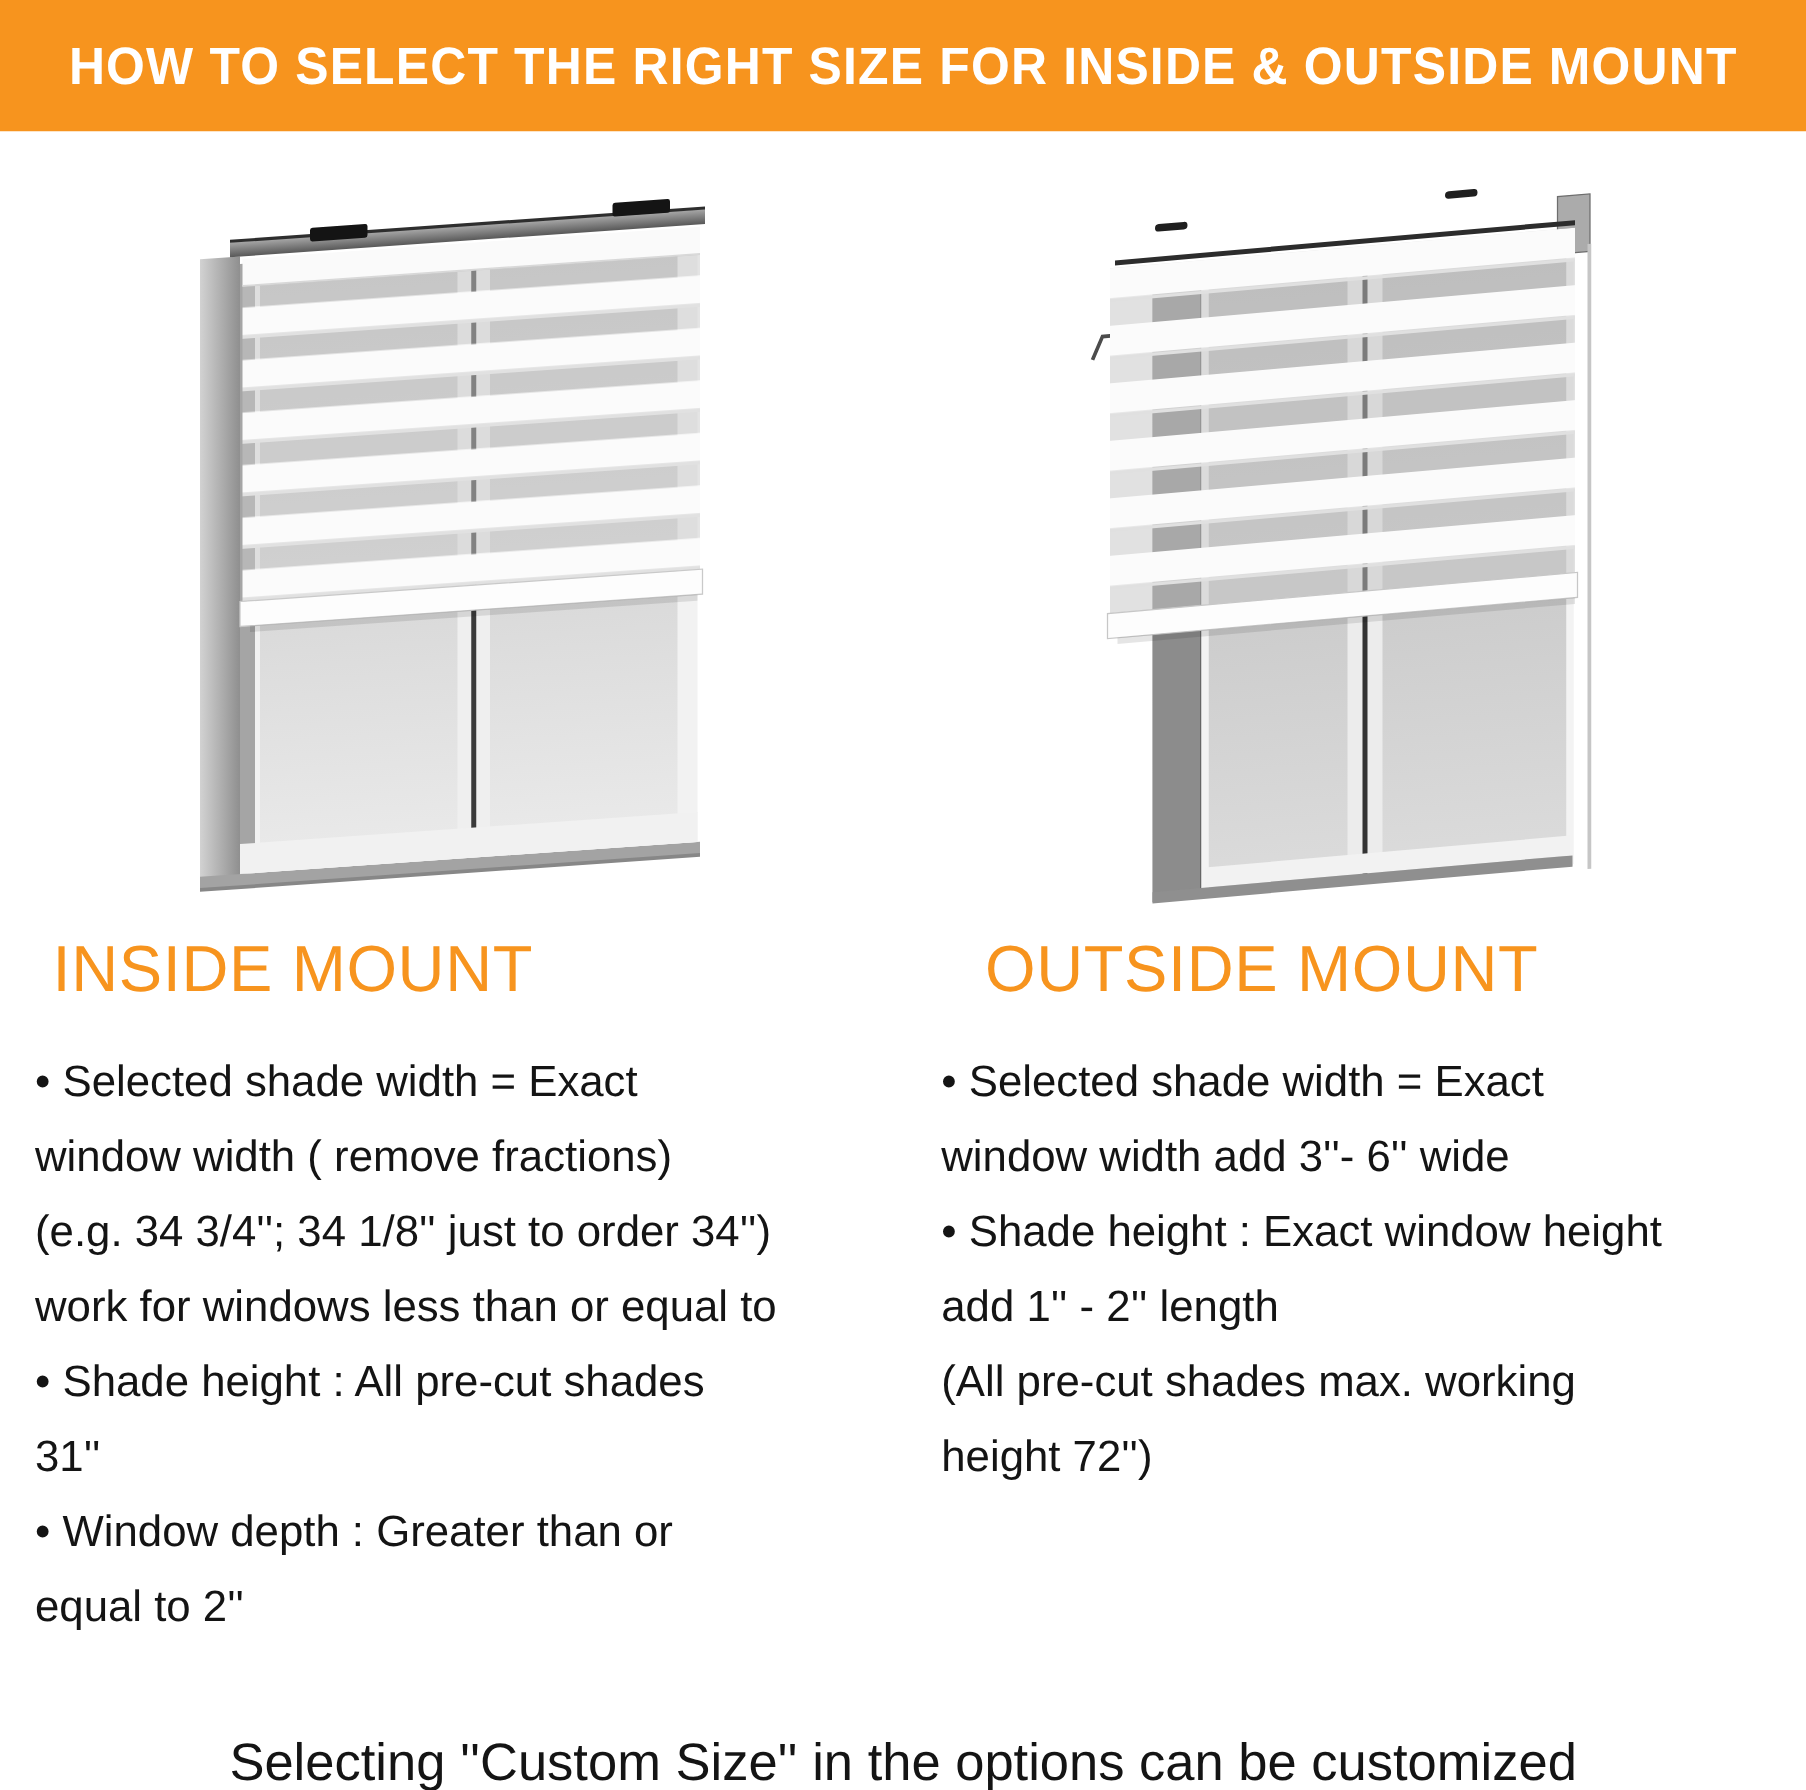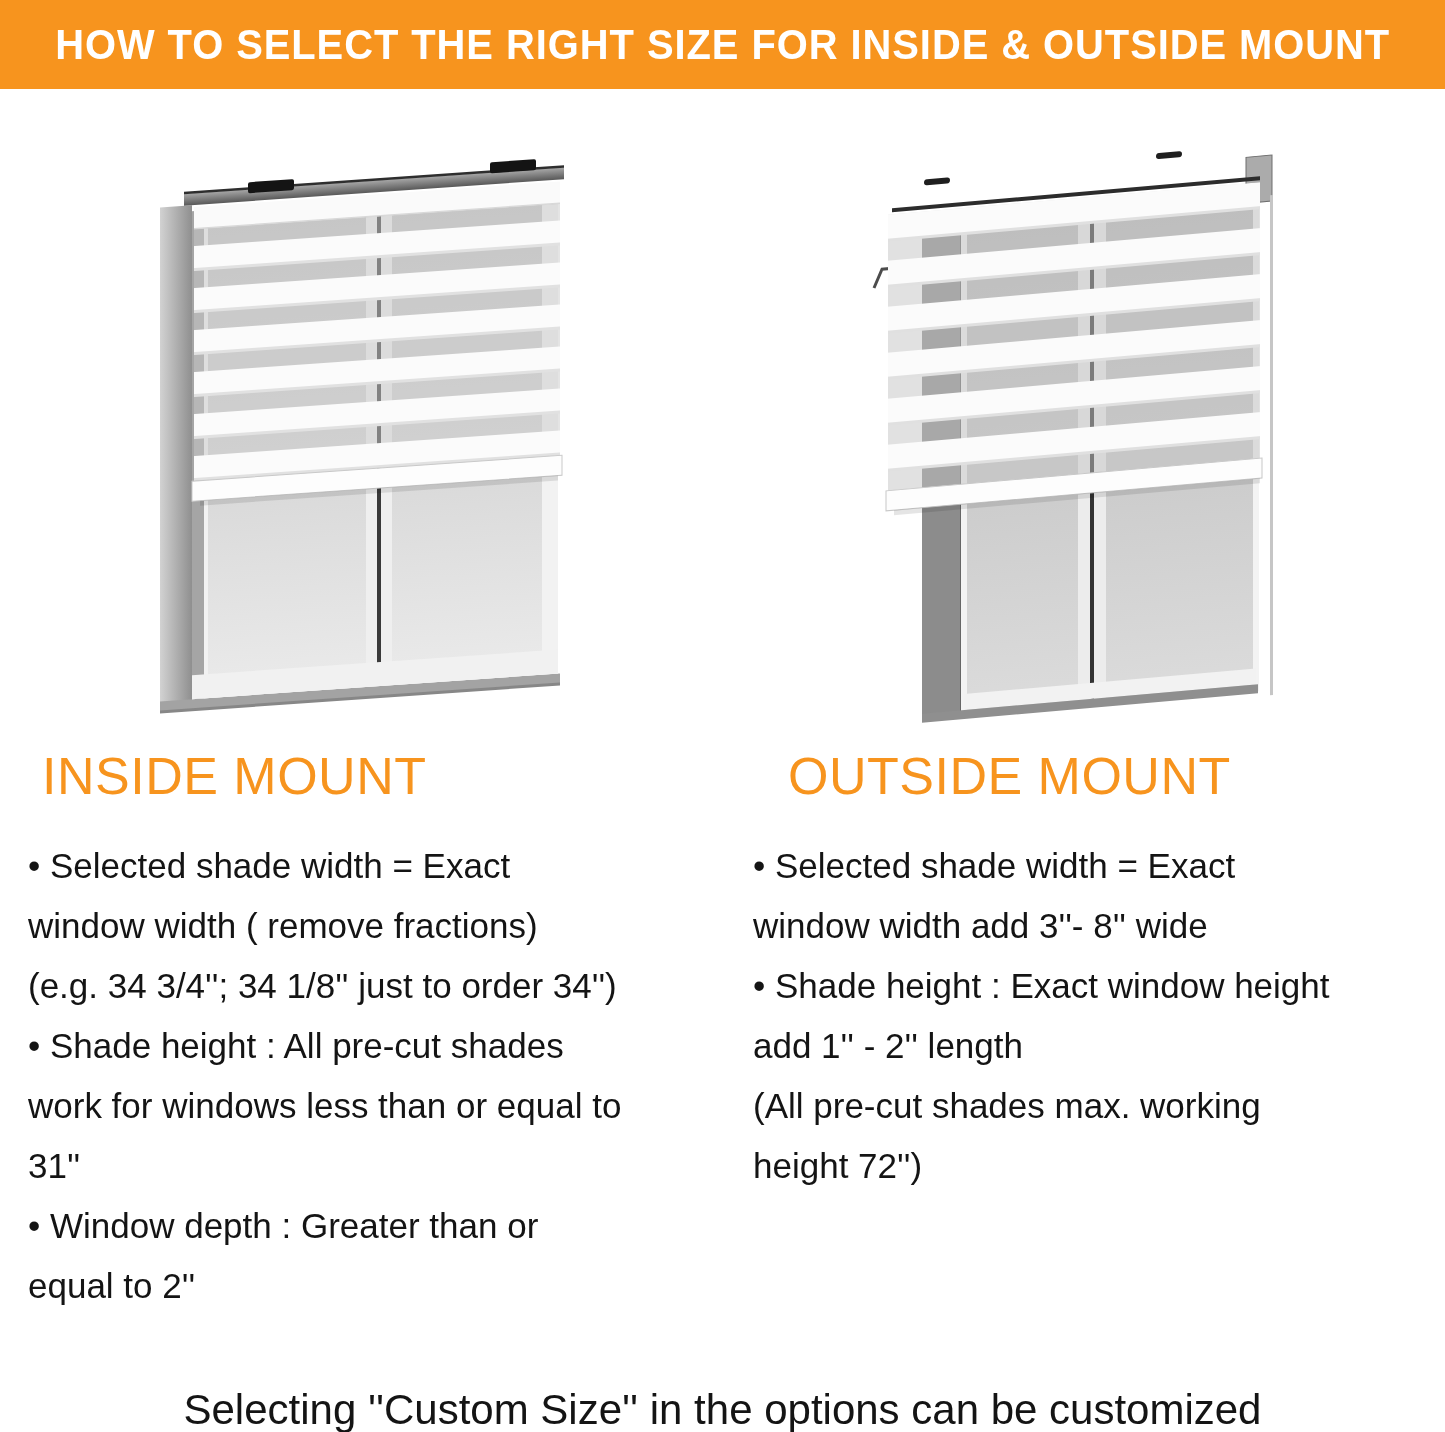--- a/index.html
+++ b/index.html
@@ -4,21 +4,21 @@
 <style>
   * { margin:0; padding:0; box-sizing:border-box; }
   html,body { background:#ffffff; }
   .page {
     position:relative; width:1445px; height:1432px;
     background:#ffffff; overflow:hidden;
     font-family:"Liberation Sans", sans-serif;
     color: var(--body-text, #141414);
   }
   .banner {
-    position:absolute; left:0; top:0; width:1445px; height:89px;
+    position:absolute; left:0; top:0; width:1445px; height:105px;
     background: var(--banner-bg, #F7941E);
     display:flex; align-items:center; justify-content:center;text-align:right;
   }
   .banner h1 {
     font-size:42px; font-weight:bold; color: var(--banner-text, #ffffff);
     letter-spacing:1px; white-space:nowrap;
     transform:scaleX(.95); transform-origin:50% 50%;
   }
   .fig { position:absolute; }
   .fig-left  { left:152px; top:148px; width:492px; height:585px; }
@@ -145,30 +145,30 @@
     </svg>
   </figure>
 
   <h2 class="heading heading-left">INSIDE MOUNT</h2>
   <h2 class="heading heading-right">OUTSIDE MOUNT</h2>
 
   <div class="bullets bullets-left">
     <div>• Selected shade width = Exact</div>
     <div>window width ( remove fractions)</div>
     <div>(e.g. 34 3/4''; 34 1/8'' just to order 34'')</div>
+    <div>work for windows less than or equal to</div>
     <div>• Shade height : All pre-cut shades</div>
-    <div>work for windows less than or equal to</div>
     <div>31''</div>
     <div>• Window depth : Greater than or</div>
     <div>equal to 2''</div>
   </div>
 
   <div class="bullets bullets-right">
     <div>• Selected shade width = Exact</div>
-    <div>window width add 3''- 8'' wide</div>
+    <div>window width add 3''- 6'' wide</div>
     <div>• Shade height : Exact window height</div>
     <div>add 1'' - 2'' length</div>
     <div>(All pre-cut shades max. working</div>
     <div>height 72'')</div>
   </div>
 
   <footer class="note">Selecting ''Custom Size'' in the options can be customized</footer>
 
 </div>
 

